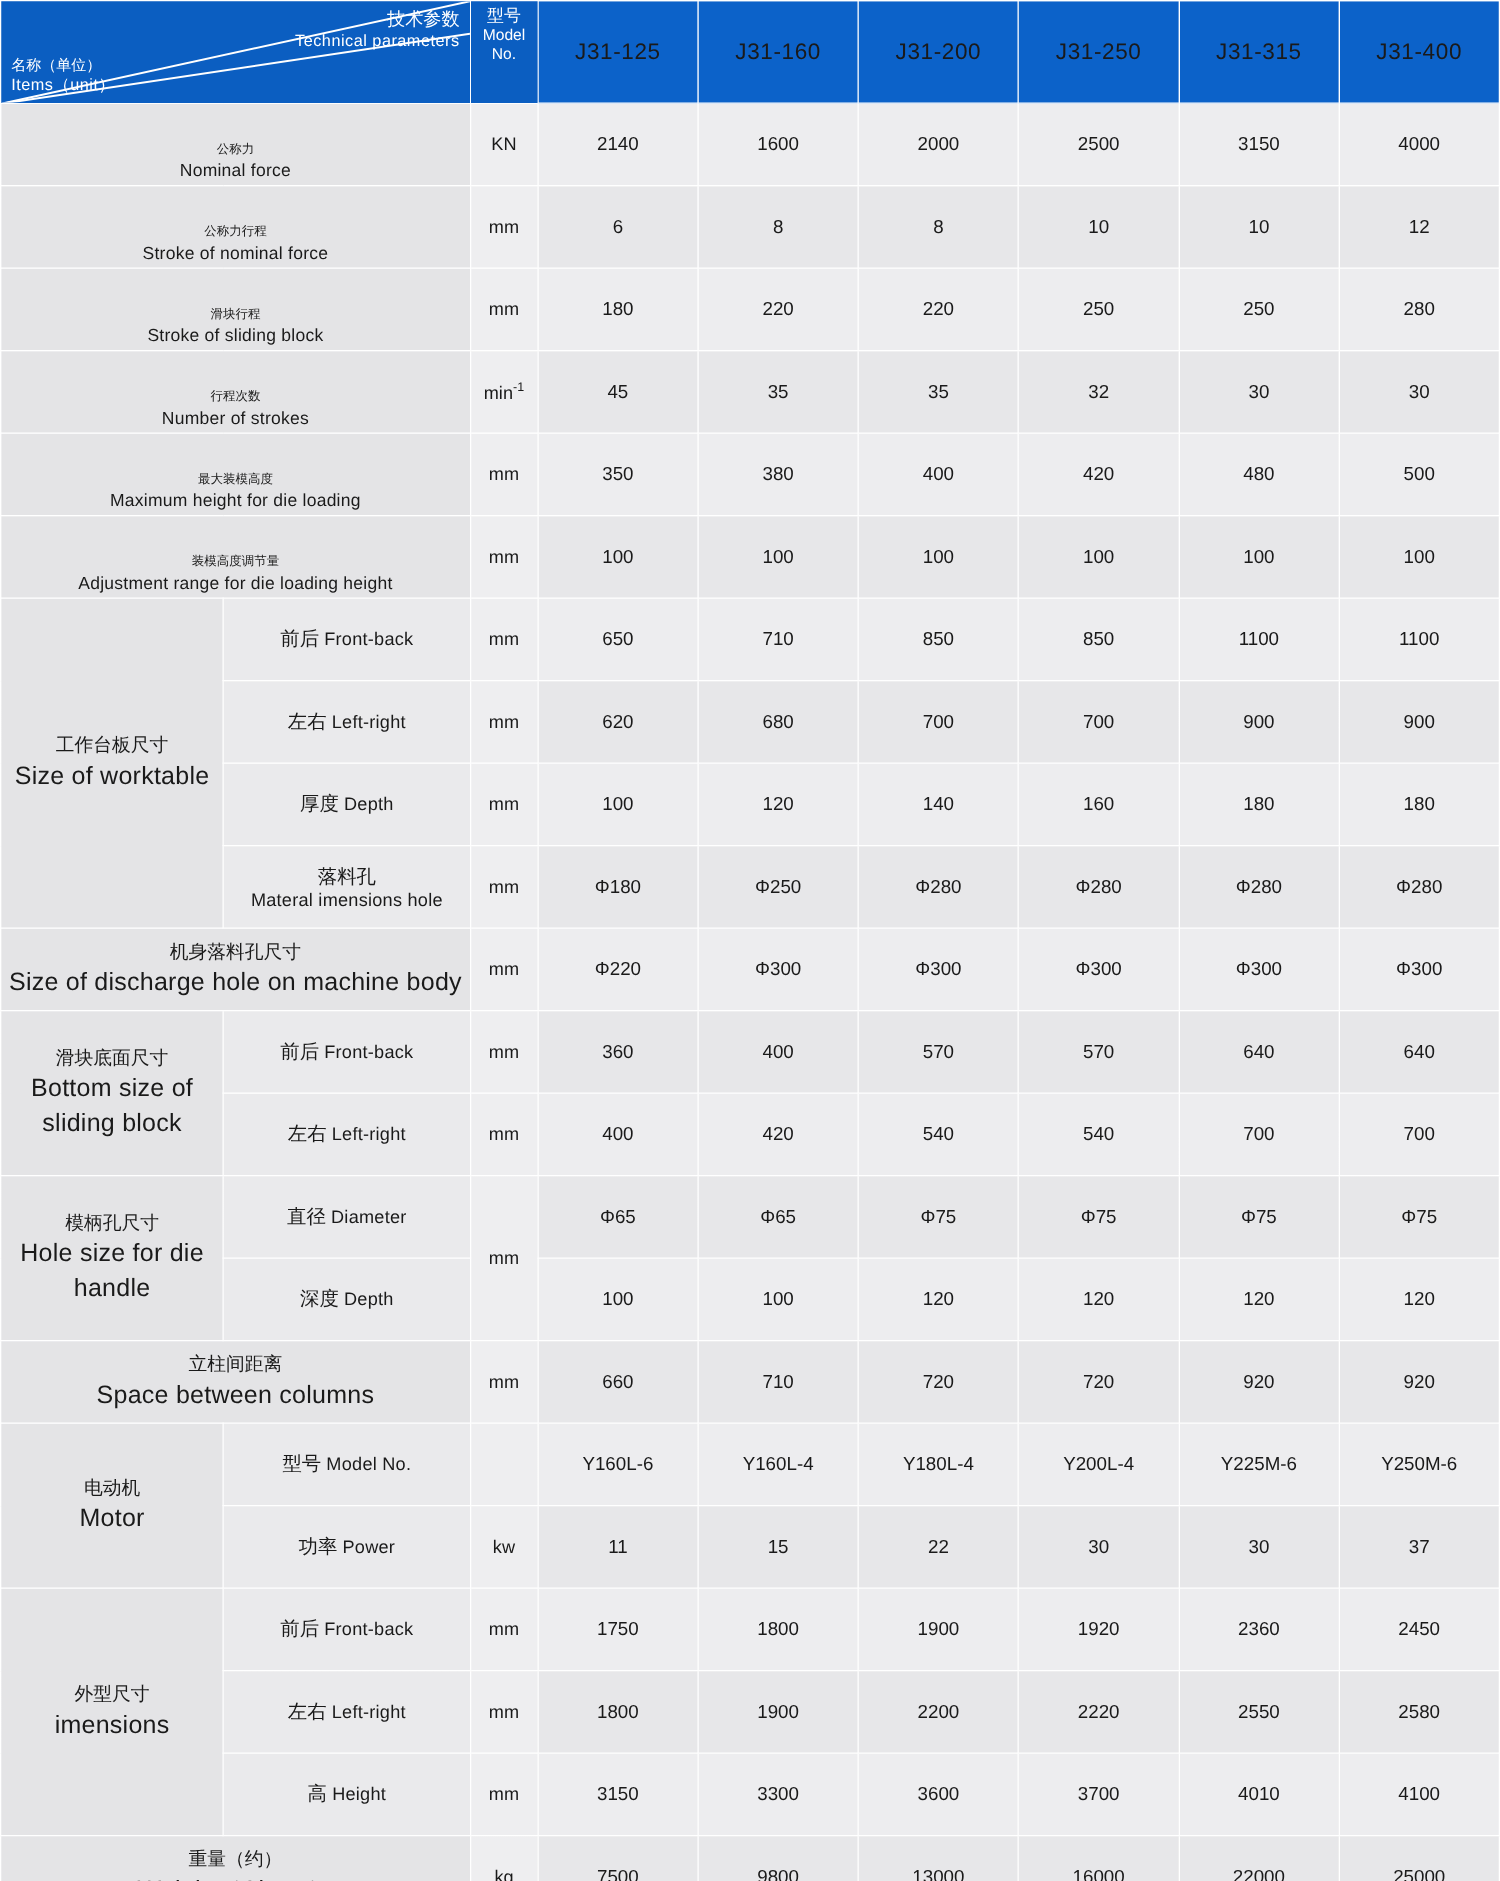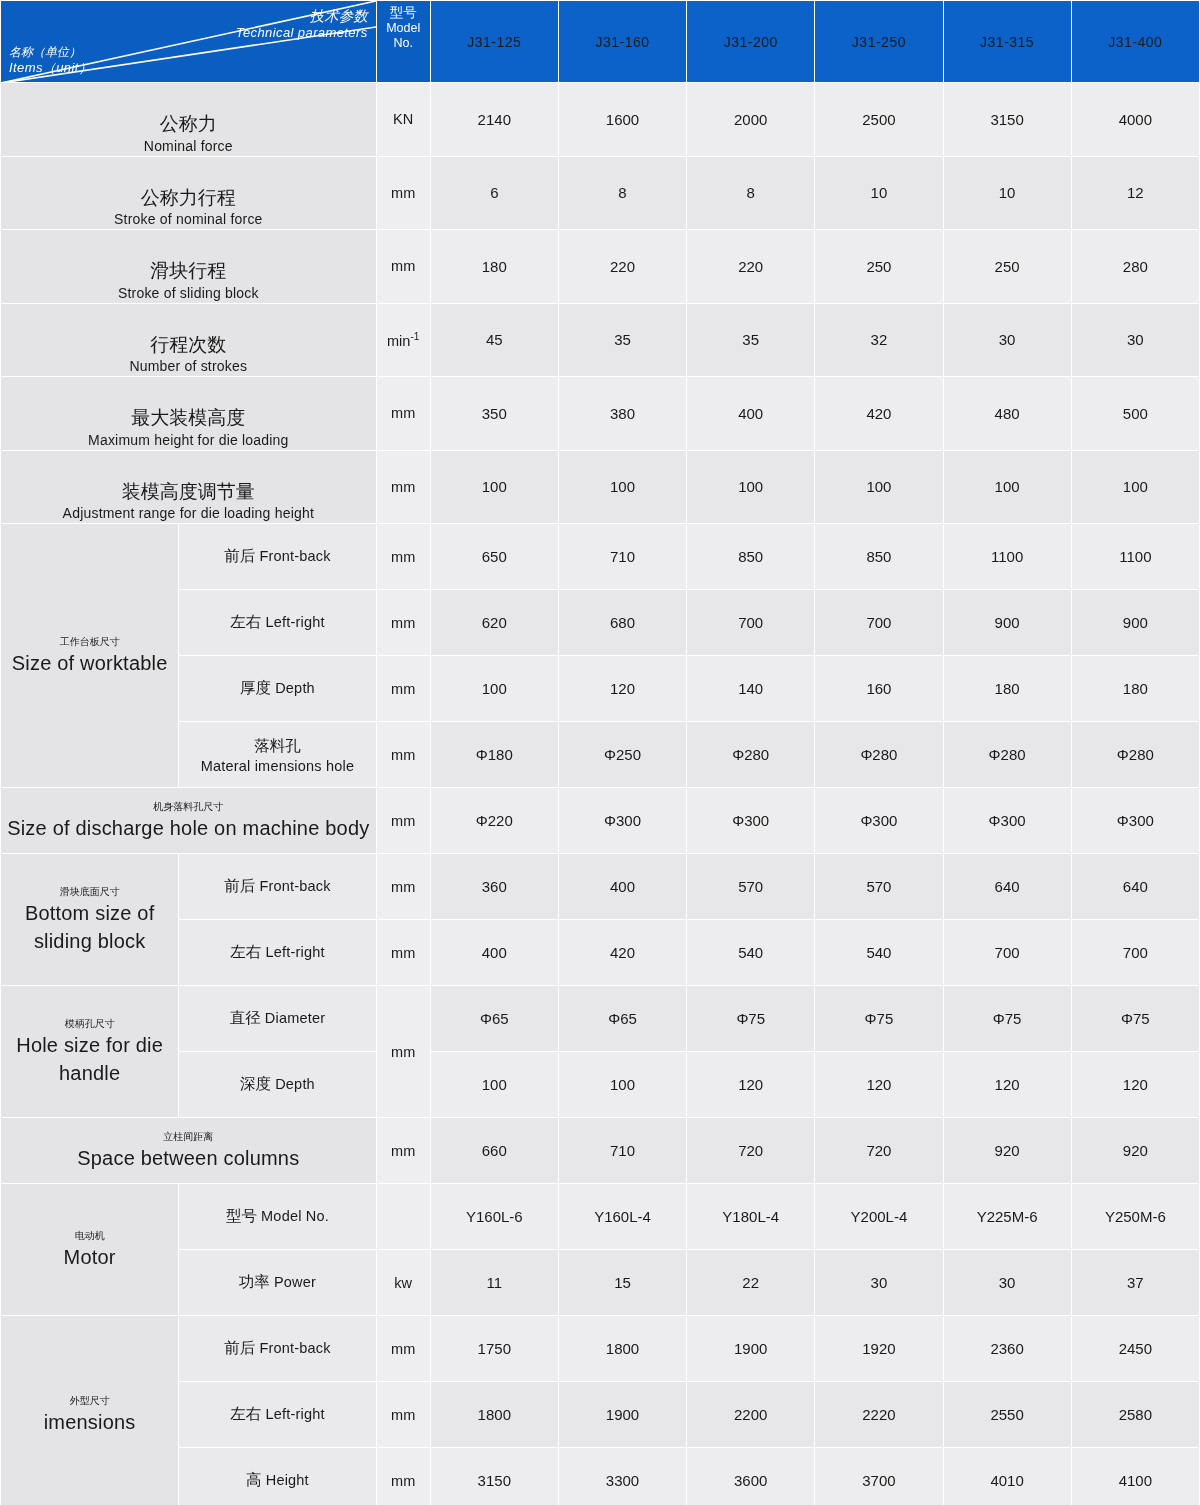--- a/index.html
+++ b/index.html
@@ -34,21 +34,20 @@
   col.c-item2 { width: 197px; }
   col.c-unit  { width: 54px; }
   col.c-model { width: 128px; }
 
   
   .hdr-corner {
     background: #0b5ec1;
     height: 82px;
     position: relative;
     padding: 0;
-    font-style: italic;
   }
   .hdr-corner .diag {
     position: absolute; inset: 0;
     overflow: hidden;
   }
   .hdr-corner .diag svg { display:block; }
   .hdr-tp {
     position: absolute;
     top: 6px; left: 0; right: 8px;
     text-align: right;
@@ -79,44 +78,44 @@
     top: 4px; left: 0; right: 0;
     color: #fff;
     font-size: 13.5px;
     line-height: 1.2;
   }
   .hdr-model-cell .mn .en { font-size: 12.5px; }
 
   th.model {
     background: #0c62c9;
     color: #ffffff;
-    font-size: 14px;
+    font-size: 18px;
     letter-spacing: .5px;
     height: 82px;
   }
 
   
   td.item {
     text-align: left;
     padding: 8px 0 8px 14px;
     font-size: 15px;
     line-height: 1.35;
     background: #e4e4e6;
   }
-  td.item .cn { font-size: 19px; display:block;margin-top:28px; }
+  td.item .cn { font-size: 10px; display:block;margin-top:28px; }
   td.item .en { font-size: 14px; display:block; letter-spacing: .2px; }
 
   td.item-c {
     text-align: center;
     padding: 8px 6px;
     font-size: 15px;
     line-height: 1.4;
     background: #e4e4e6;
   }
-  td.item-c .cn { font-size: 10px; display:block; }
+  td.item-c .cn { font-size: 15px; display:block; }
   td.item-c .en { font-size: 20px; display:block; letter-spacing: .2px; }
 
   td.sub {
     background: #eaeaec;
     font-size: 15px;
     padding: 10px 4px;
   }
   td.sub .cn { font-size: 15.5px; margin-top: 17px; }
   td.sub .en { font-size: 14.5px; letter-spacing: .2px; }
 

